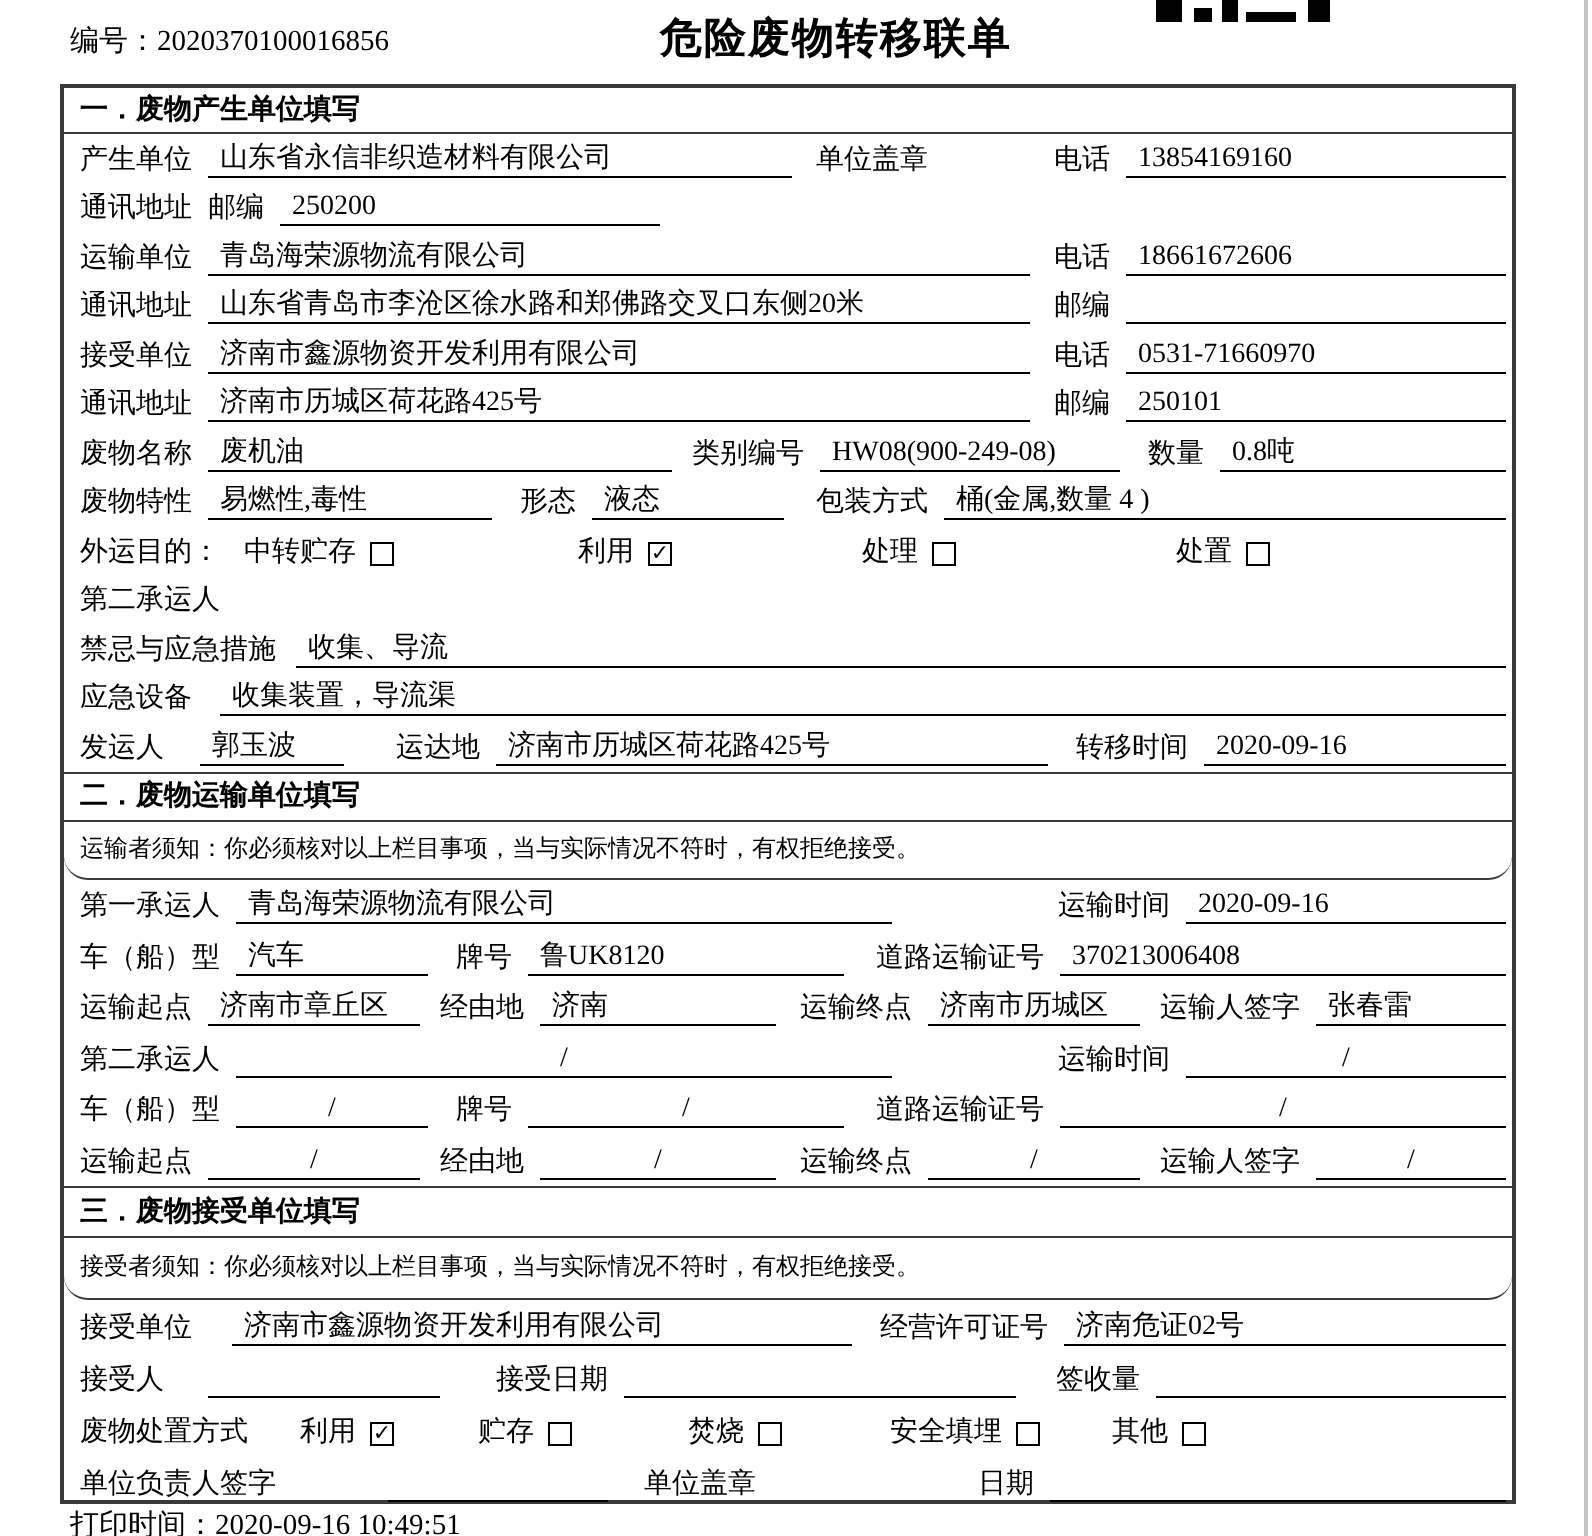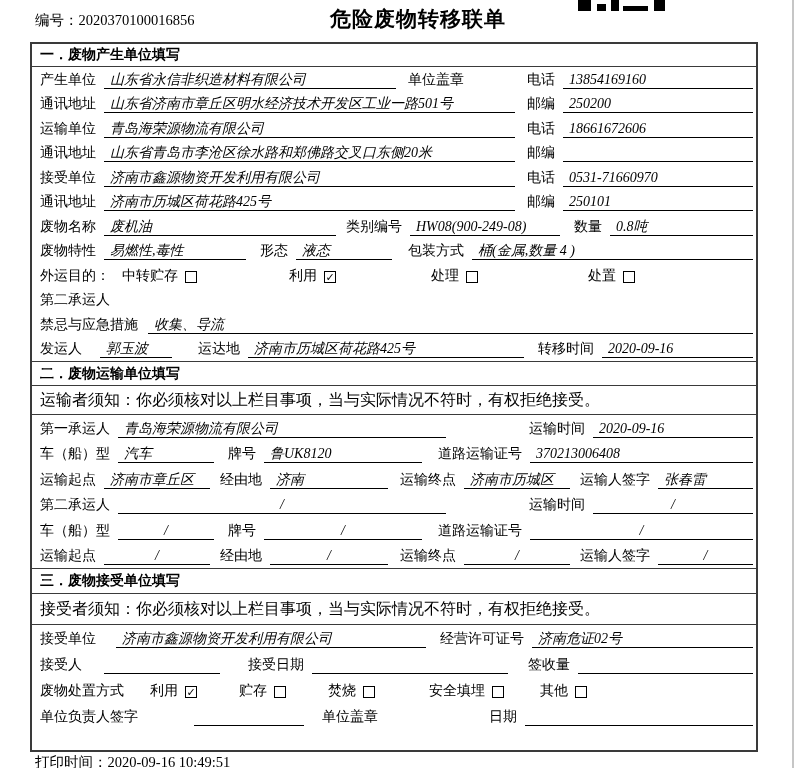--- a/index.html
+++ b/index.html
@@ -14,24 +14,24 @@
   .qr { position:absolute; left:578px; top:0; width:90px; height:12px; overflow:hidden; }
   .qr i { position:absolute; background:#000; display:block; }
 
   
   .form { position:absolute; left:30px; top:42px; width:728px; height:710px;
     border:2px solid #3a3a3a; display:flex; flex-direction:column; }
   .sec-h { font-weight:bold; font-size:14px; padding-left:8px; display:flex; align-items:center;
     border-bottom:1.5px solid #3a3a3a; flex:none; }
   .sec-h.bt { border-top:1.5px solid #3a3a3a; }
   .row { display:flex; align-items:flex-end; padding:0 3px 3px 8px; font-size:14px; flex:none; white-space:nowrap; }
-  .notice { display:flex; align-items:center; padding-left:8px; font-size:16px; border-bottom:1.5px solid #3a3a3a; flex:none; }
+  .notice { display:flex; align-items:center; padding-left:8px; font-size:12px; border-bottom:1.5px solid #3a3a3a; flex:none;border-radius:12px; }
   .lb { margin-right:8px; flex:none; }
   .u { border-bottom:1px solid #000; min-height:17px; line-height:17px; padding:0 4px 0 6px;
-    flex:none; overflow:hidden;font-style:italic; }
+    flex:none; overflow:hidden; }
   .u.grow { flex:1; }
   .u.c { text-align:center; padding:0; }
   .sp { flex:1; }
   .cb { width:12px; height:12px; border:1.5px solid #000; display:inline-block; flex:none;
     font-size:11px; line-height:10px; text-align:center; margin-left:7px; margin-bottom:2px; }
   .opt { display:flex; align-items:flex-end; }
 
   .h23 { height:23px; } .h245{ height:24.5px; } .h25 { height:25px;font-family:Liberation Serif, serif; } .h255{ height:25.5px; }
   .h26 { height:26px; } .h29 { height:29px; } .h31 { height:31px; } .h104{ height:26px; }
 
@@ -61,21 +61,20 @@
       <span class="lb">产生单位</span>
       <span class="u" style="width:292px">山东省永信非织造材料有限公司</span>
       <span class="lb" style="margin-left:12px">单位盖章</span>
       <span class="sp"></span>
       <span class="lb">电话</span>
       <span class="u" style="width:190px">13854169160</span>
     </div>
 
     <div class="row h245">
       <span class="lb">通讯地址</span>
-      <span class="u grow" style="margin-right:12px">山东省济南市章丘区明水经济技术开发区工业一路501号</span>
       <span class="lb">邮编</span>
       <span class="u" style="width:190px">250200</span>
     </div>
 
     <div class="row h245">
       <span class="lb">运输单位</span>
       <span class="u grow" style="margin-right:12px">青岛海荣源物流有限公司</span>
       <span class="lb">电话</span>
       <span class="u" style="width:190px">18661672606</span>
     </div>
@@ -141,20 +140,24 @@
 
     <div class="row h245">
       <span class="lb" style="margin-right:14px">第二承运人</span>
     </div>
 
     <div class="row h245">
       <span class="lb" style="margin-right:10px">禁忌与应急措施</span>
       <span class="u grow">收集、导流</span>
     </div>
 
+    <div class="row h245">
+      <span class="lb" style="margin-right:14px">应急设备</span>
+      <span class="u grow">收集装置，导流渠</span>
+    </div>
 
     <div class="row h245">
       <span class="lb" style="margin-right:18px">发运人</span>
       <span class="u" style="width:72px">郭玉波</span>
       <span class="lb" style="margin-left:26px">运达地</span>
       <span class="u" style="width:276px">济南市历城区荷花路425号</span>
       <span class="lb" style="margin-left:14px">转移时间</span>
       <span class="u grow">2020-09-16</span>
     </div>
 
@@ -239,21 +242,21 @@
     <div class="row h104">
       <span class="lb">废物处置方式</span>
       <span class="opt" style="margin-left:18px">
         <span>利用</span>
         <span class="cb">✓</span>
       </span>
       <span class="opt" style="margin-left:42px">
         <span>贮存</span>
         <span class="cb"></span>
       </span>
-      <span class="opt" style="margin-left:42px">
+      <span class="opt" style="margin-left:58px">
         <span>焚烧</span>
         <span class="cb"></span>
       </span>
       <span class="opt" style="margin-left:54px">
         <span>安全填埋</span>
         <span class="cb"></span>
       </span>
       <span class="opt" style="margin-left:36px">
         <span>其他</span>
         <span class="cb"></span>

